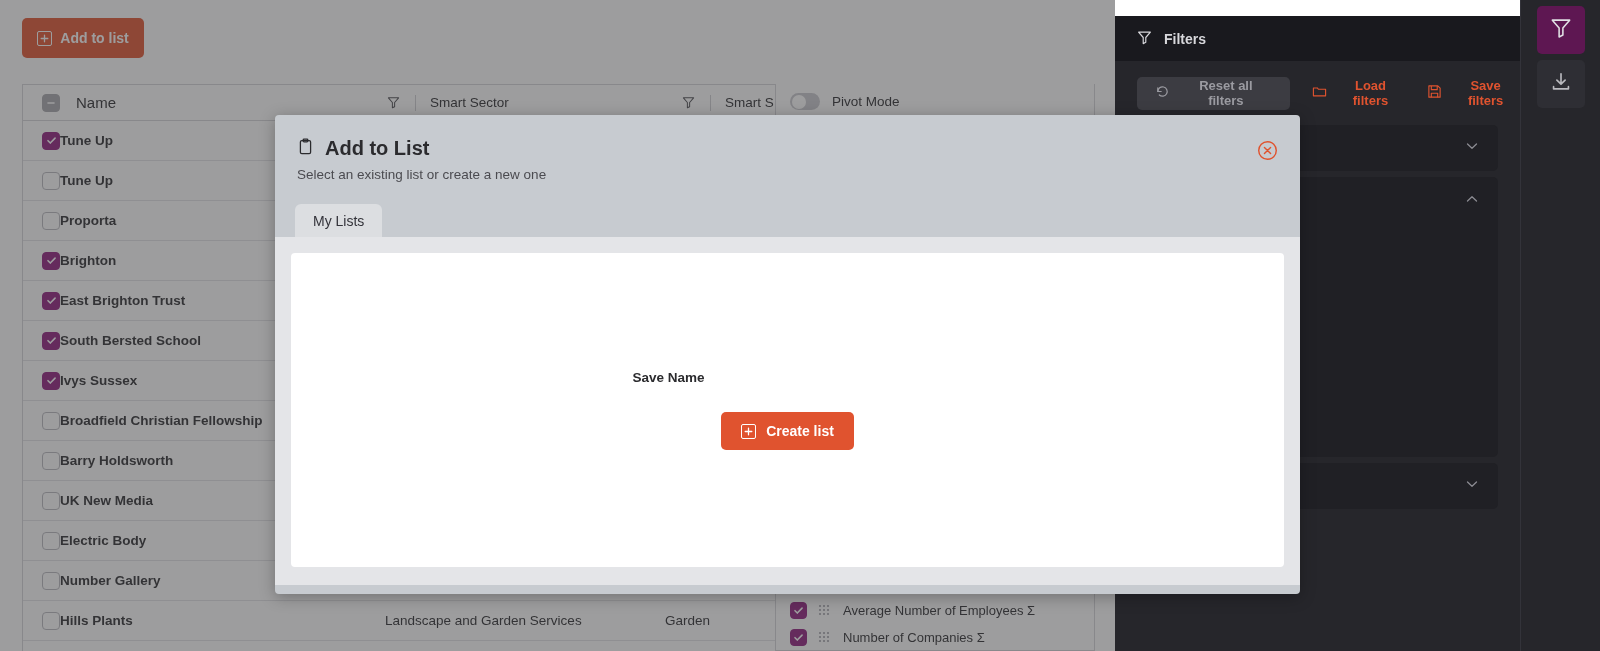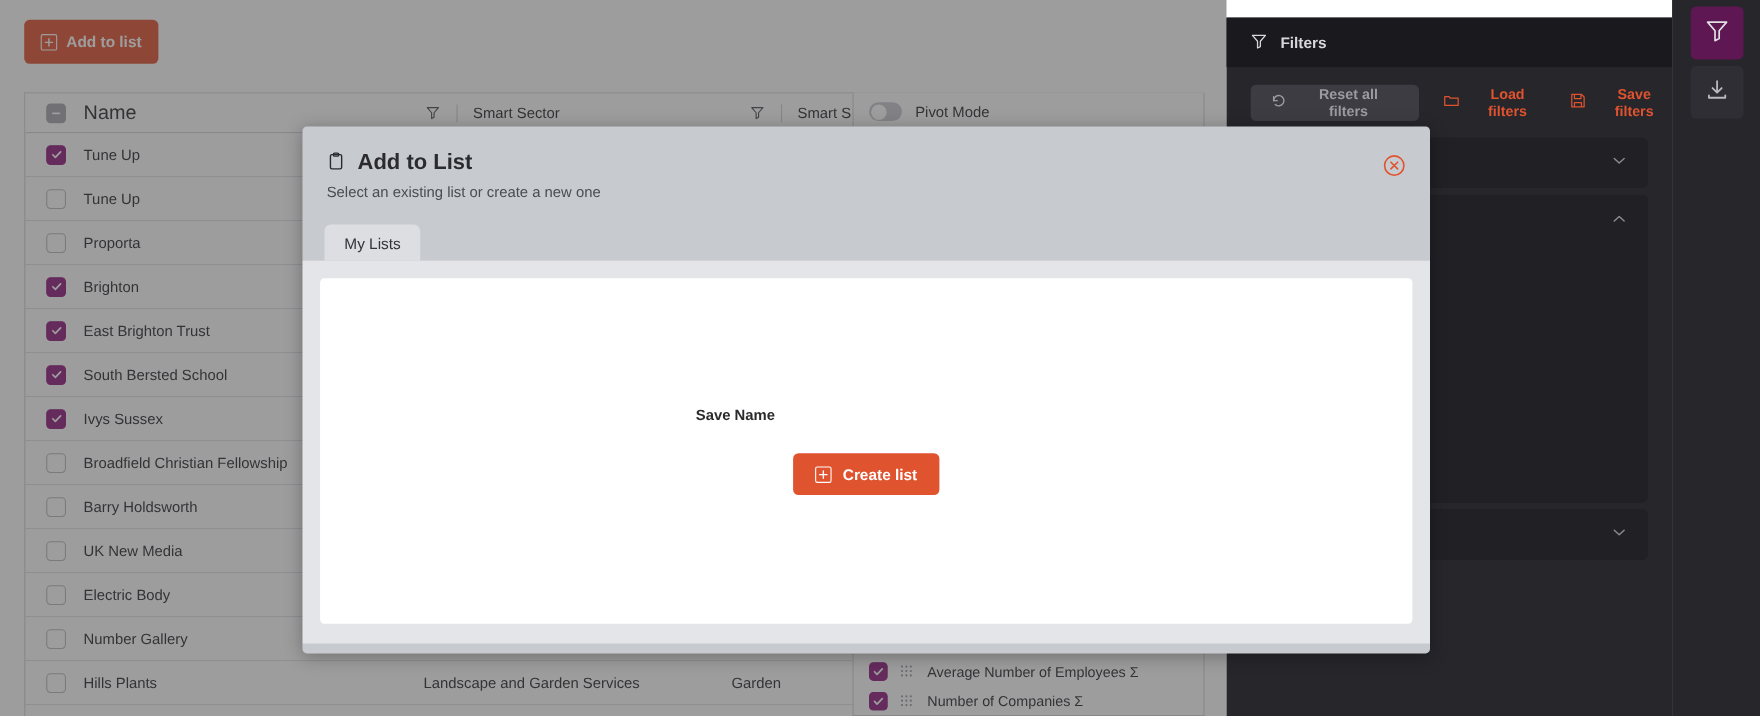--- a/index.html
+++ b/index.html
@@ -86,21 +86,21 @@
     align-items: center;
     background: #ffffff;
   }
   .hdr-name {
     display: flex;
     align-items: center;
     gap: 16px;
     padding-left: 19px;
     width: 348px;
     flex: 0 0 auto;
-    font-size: 18px;
+    font-size: 15px;
     color: #2b2b2e;
   }
   .hdr-filter-ico {
     width: 44px;
     flex: 0 0 auto;
     display: flex;
     align-items: center;
     justify-content: center;
   }
   .hdr-sep {
@@ -142,24 +142,24 @@
     display: flex;
     height: 40px;
     align-items: center;
     border-bottom: 1px solid #e3e3e6;
     font-size: 13.5px;
     color: #2b2b2e;
   }
   .cell-name {
     display: flex;
     align-items: center;
-    gap: 16px;
     padding-left: 19px;
     width: 348px;
     flex: 0 0 auto;
+    font-weight: bold;
   }
   .cell-name span { white-space: nowrap; }
   .cell-sector {
     width: 294px;
     flex: 0 0 auto;
     padding-left: 14px;
     white-space: nowrap;
     overflow: hidden;
   }
   .cell-sector2 {

